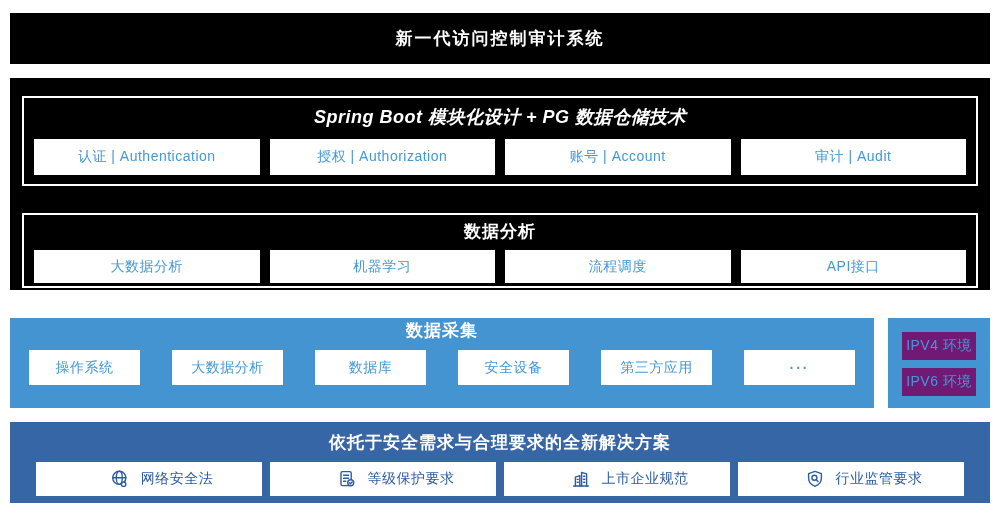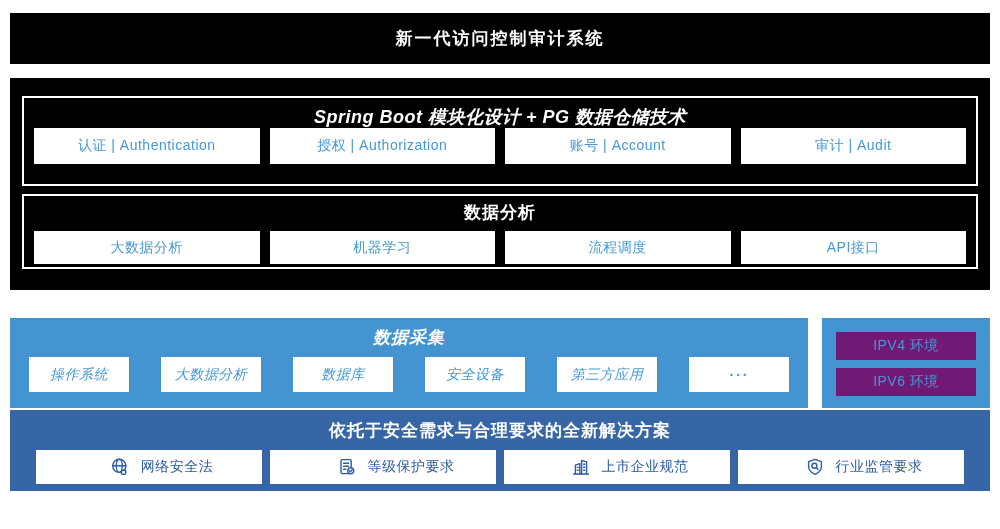--- a/index.html
+++ b/index.html
@@ -8,42 +8,42 @@
   .page { width:1000px; height:529px; padding:13px 10px 0; background:#ffffff; }
 
   
   .banner { height:51px; background:#000000; display:flex; align-items:center; justify-content:center; }
   .banner .t { color:#ffffff; font-size:17px; font-weight:bold; letter-spacing:2px; }
 
   
   .platform { margin-top:14px; height:212px; background:#000000; padding:18px 12px 0; }
   .panel { border:2px solid #ffffff; }
   .panel-a { height:90px; padding-top:8px; }
-  .panel-b { height:75px; margin-top:8px; padding-top:6px; }
+  .panel-b { height:75px; margin-top:27px; padding-top:6px; }
   .sec-title { text-align:center; color:#ffffff; font-size:17px; font-weight:bold; letter-spacing:1px; height:22px; line-height:22px; }
   .sec-title.italic { font-style:italic; font-size:18px; letter-spacing:0.5px; }
   .row { display:flex; padding:0 10px; gap:10px; }
-  .row-a { }
+  .row-a { margin-top:11px; }
   .row-b { margin-top:7px; }
   .wbox { flex:1; background:#ffffff; display:flex; align-items:center; justify-content:center;
           color:#4498D5; font-size:14px; letter-spacing:0.5px; }
   .row-a .wbox { height:36px; }
   .row-b .wbox { height:33px; }
 
   
   .collection-wrap { margin-top:28px; display:flex; gap:14px; height:90px; }
-  .collection { width:798px; background:#4394D0; padding-top:9px;font-style:italic; }
+  .collection { width:864px; background:#4394D0; padding-top:2px; }
   .row-c { margin-top:8px; padding:0 19px; gap:32px; }
   .row-c .wbox { height:35px; }
   .env-panel { flex:1; background:#4394D0; padding:14px 14px 0; display:flex; flex-direction:column; gap:8px; }
   .env-box { height:28px; background:#701a75; display:flex; align-items:center; justify-content:center;
              color:#4498D5; font-size:14px; letter-spacing:0.5px; }
 
   
-  .solution { margin-top:2px; height:81px; background:#3766A7; padding-top:10px; }
+  .solution { margin-top:14px; height:81px; background:#3766A7; padding-top:10px; }
   .row-d { margin-top:8px; padding:0 26px; gap:8px; }
   .row-d .wbox { height:34px; color:#2B5CA4; gap:11px;padding-left:25px; }
   .row-d .icon { width:20px; height:20px; display:inline-flex; color:#2B5CA4; flex:none; }
   .row-d .icon svg { width:20px; height:20px; }
   .ellipsis-box { font-weight:bold; letter-spacing:2px; }
 </style>
 </head>
 <body>
 
 <div class="page">

